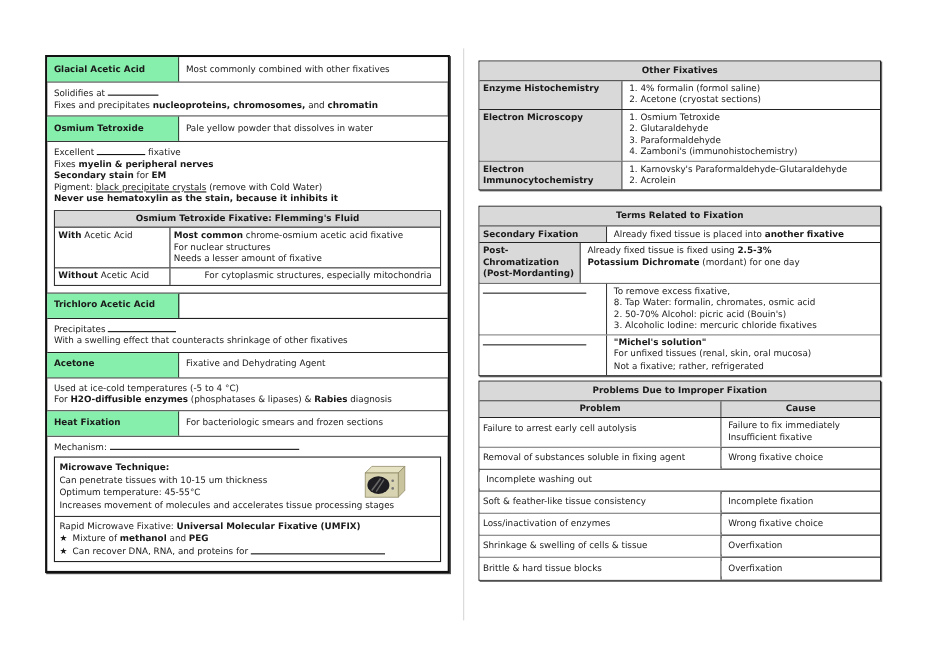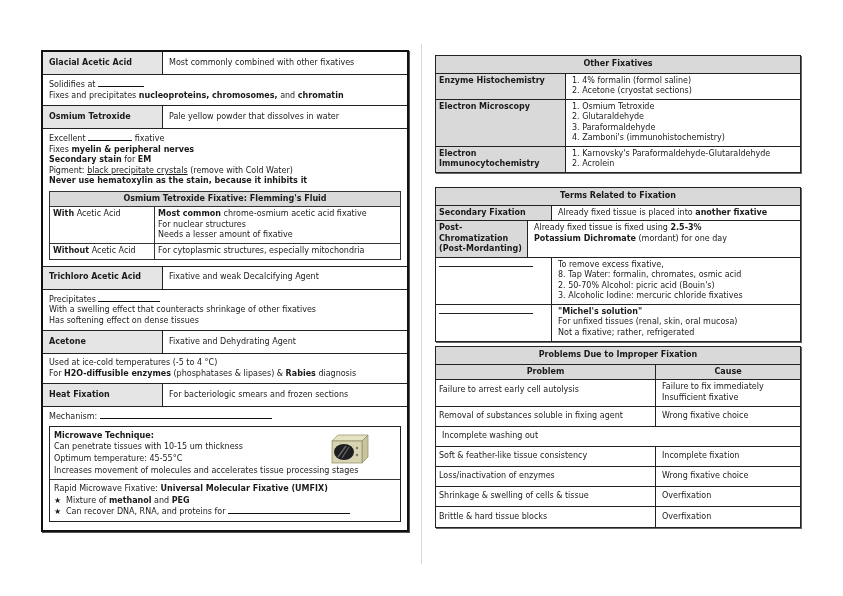--- a/index.html
+++ b/index.html
@@ -6,30 +6,30 @@
   html, body { width: 843px; height: 596px; background: #ffffff; overflow: hidden; }
   body { position: relative; font-family: "DejaVu Sans", sans-serif; font-size: 8px; color: #1a1a1a; line-height: 1.32; }
   b { font-weight: bold; }
   u { }
 
   .divider { position: absolute; left: 421px; top: 44px; width: 1px; height: 520px; background: #d8d8d8; }
 
   
   .left { position: absolute; left: 41px; top: 50px; width: 368px; border: 2px solid #111; border-right-width: 2px; box-shadow: 1px 1px 0 #555; }
   .hdr-row { display: flex; border-bottom: 1.5px solid #222; height: 23px; }
-  .hdr-row .name { width: 120px; background: #e5e5e5; border-right: 1.5px solid #222; font-weight: bold; padding: 0 6px; display: flex; align-items: center; }
+  .hdr-row .name { width: 120px; background: #86efac; border-right: 1.5px solid #222; font-weight: bold; padding: 0 6px; display: flex; align-items: center; }
   .hdr-row .desc { flex: 1; padding: 0 6px; display: flex; align-items: center; background: #fff; }
   .body-block { padding: 4px 6px 4px 6px; border-bottom: 1.5px solid #222; }
   .body-block:last-child { border-bottom: none; }
   .blank { display: inline-block; border-bottom: 1px solid #111; height: 8px; vertical-align: baseline; }
 
   .flem { margin: 4px 0 2px 0; border: 1.5px solid #333; }
   .flem-title { background: #d9d9d9; text-align: center; font-weight: bold; padding: 2px 0; border-bottom: 1px solid #333; }
   .flem-row { display: flex; border-bottom: 1px solid #333; }
-  .flem-row:last-child { border-bottom: none; }
+  .flem-row:last-child { border-bottom: none; gap: 28px; }
   .flem-row .k { width: 105px; border-right: 1px solid #333; padding: 2px 3px; }
   .flem-row .v { flex: 1; padding: 2px 3px; }
 
   .mw-box { margin: 3px 0 0 0; border: 1.5px solid #222; position: relative; }
   .mw-top { padding: 3px 4px; border-bottom: 1px solid #333; position: relative; line-height: 1.45; }
   .mw-bot { padding: 3px 4px; line-height: 1.45; }
   .microwave { position: absolute; right: 30px; top: 6px; width: 40px; height: 32px; }
   .star { display: inline-block; width: 12px; }
 
   
@@ -82,26 +82,24 @@
       </div>
       <div class="flem-row">
         <div class="k"><b>Without</b> <span>Acetic Acid</span></div>
         <div class="v">For cytoplasmic structures, especially mitochondria</div>
       </div>
     </div>
   </div>
 
   <div class="hdr-row">
     <div class="name">Trichloro Acetic Acid</div>
-    <div class="desc">Fixative and weak Decalcifying Agent</div>
   </div>
   <div class="body-block">
     <div><span>Precipitates</span> <span class="blank" style="width:62px"></span></div>
     <div>With a swelling effect that counteracts shrinkage of other fixatives</div>
-    <div>Has softening effect on dense tissues</div>
   </div>
 
   <div class="hdr-row">
     <div class="name">Acetone</div>
     <div class="desc">Fixative and Dehydrating Agent</div>
   </div>
   <div class="body-block">
     <div>Used at ice-cold temperatures (-5 to 4 °C)</div>
     <div><span>For</span> <b>H2O-diffusible enzymes</b> <span>(phosphatases &amp; lipases) &amp;</span> <b>Rabies</b> <span>diagnosis</span></div>
   </div>

